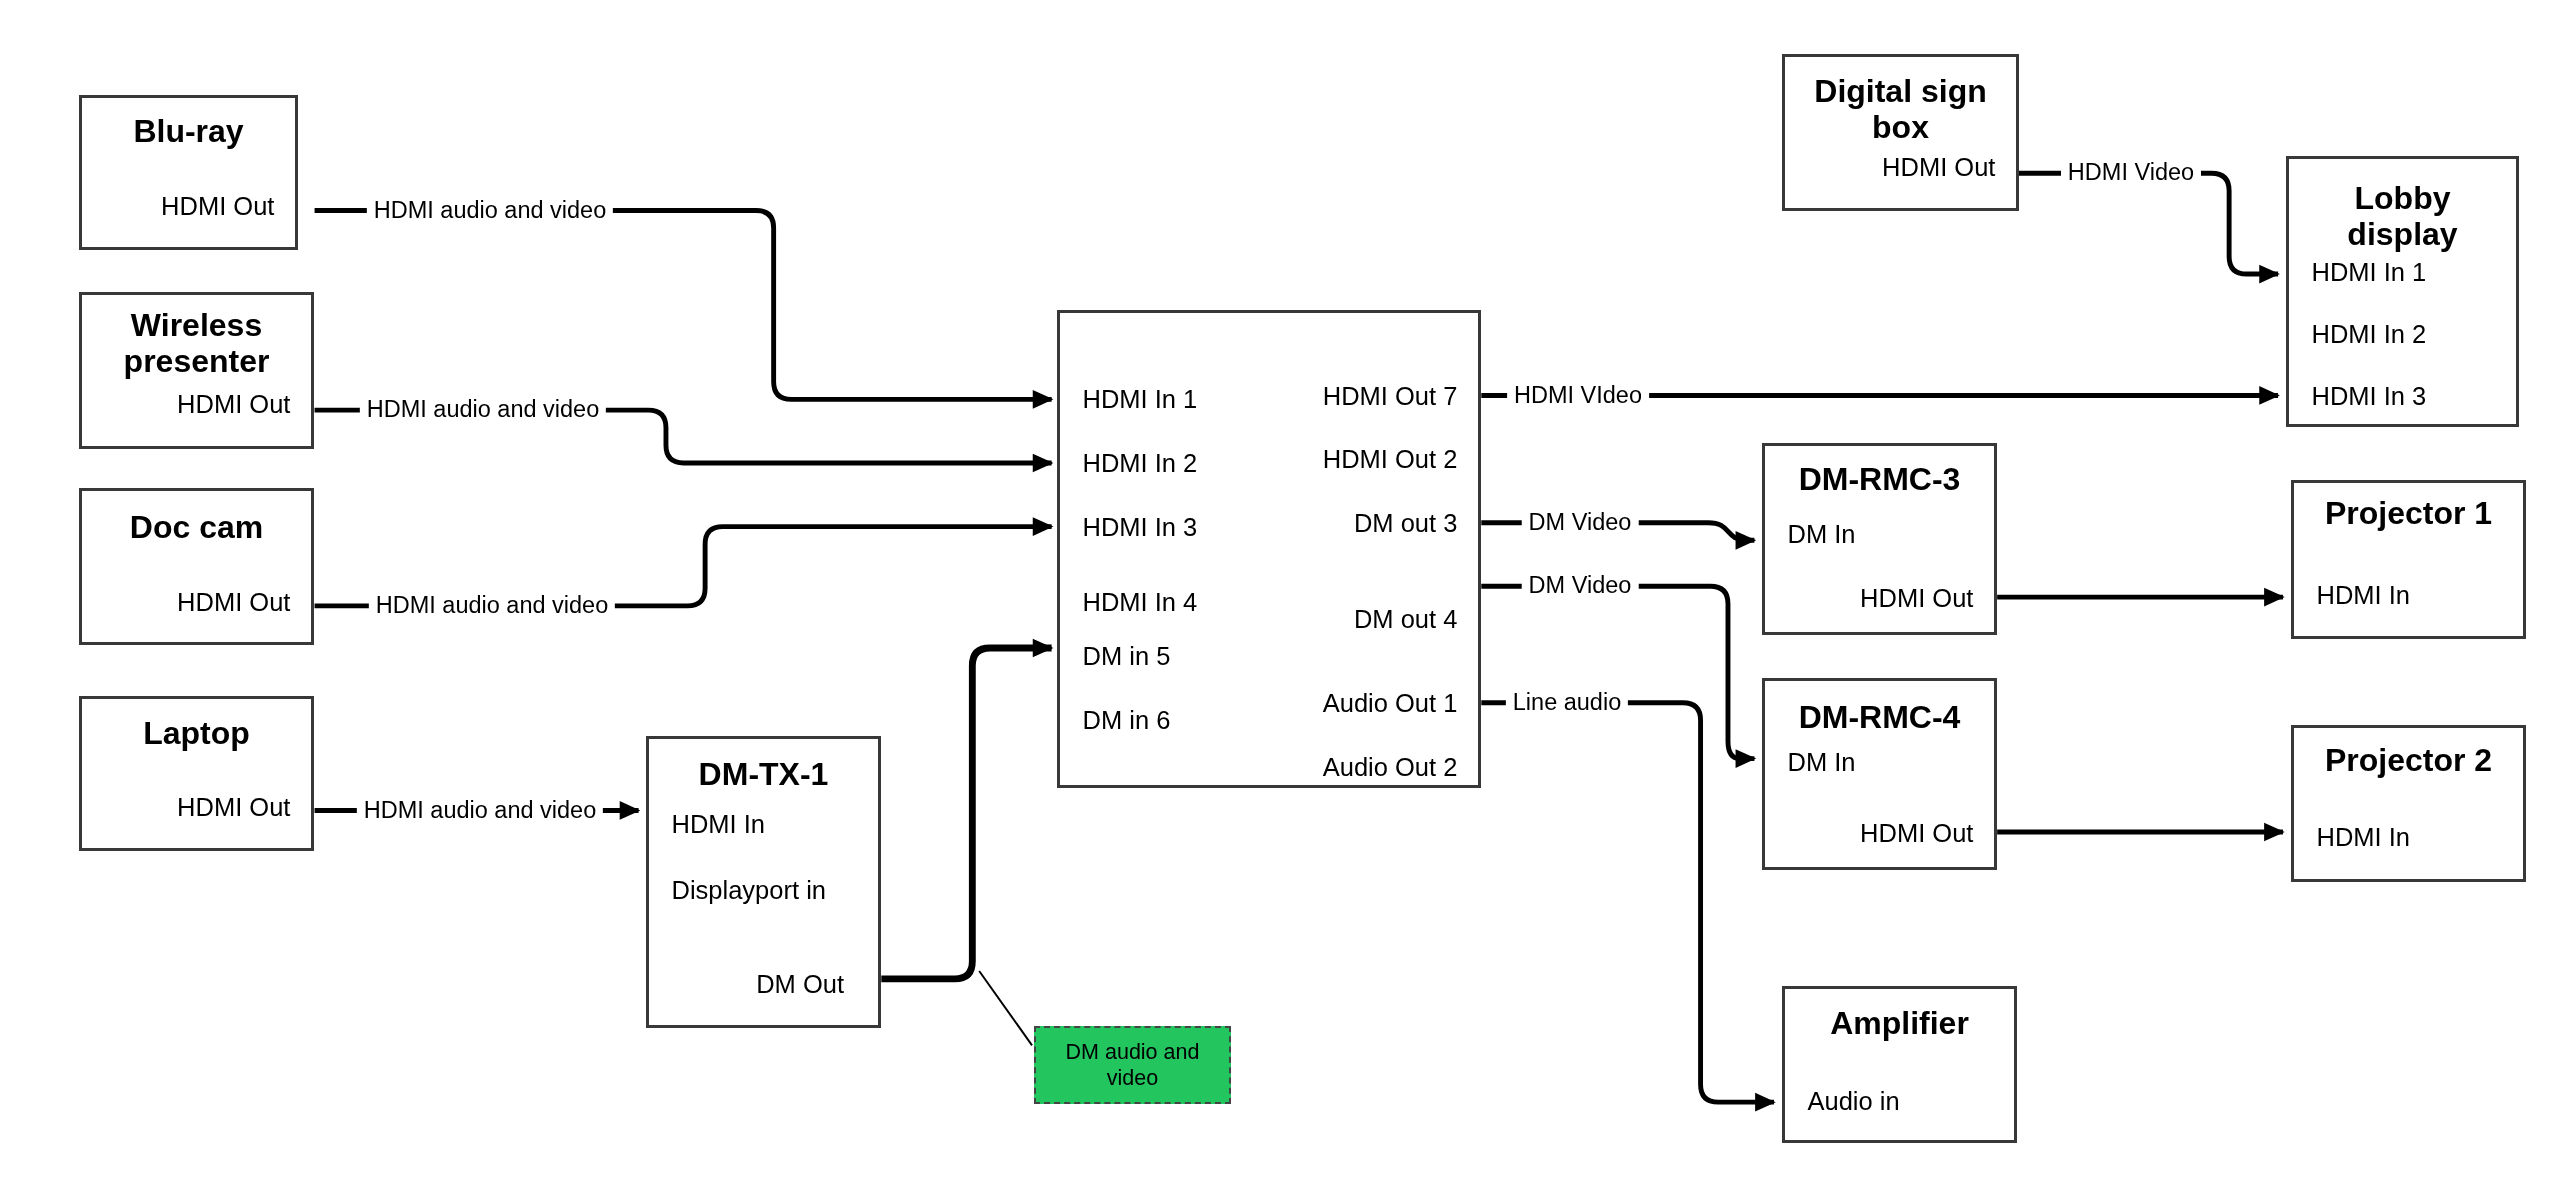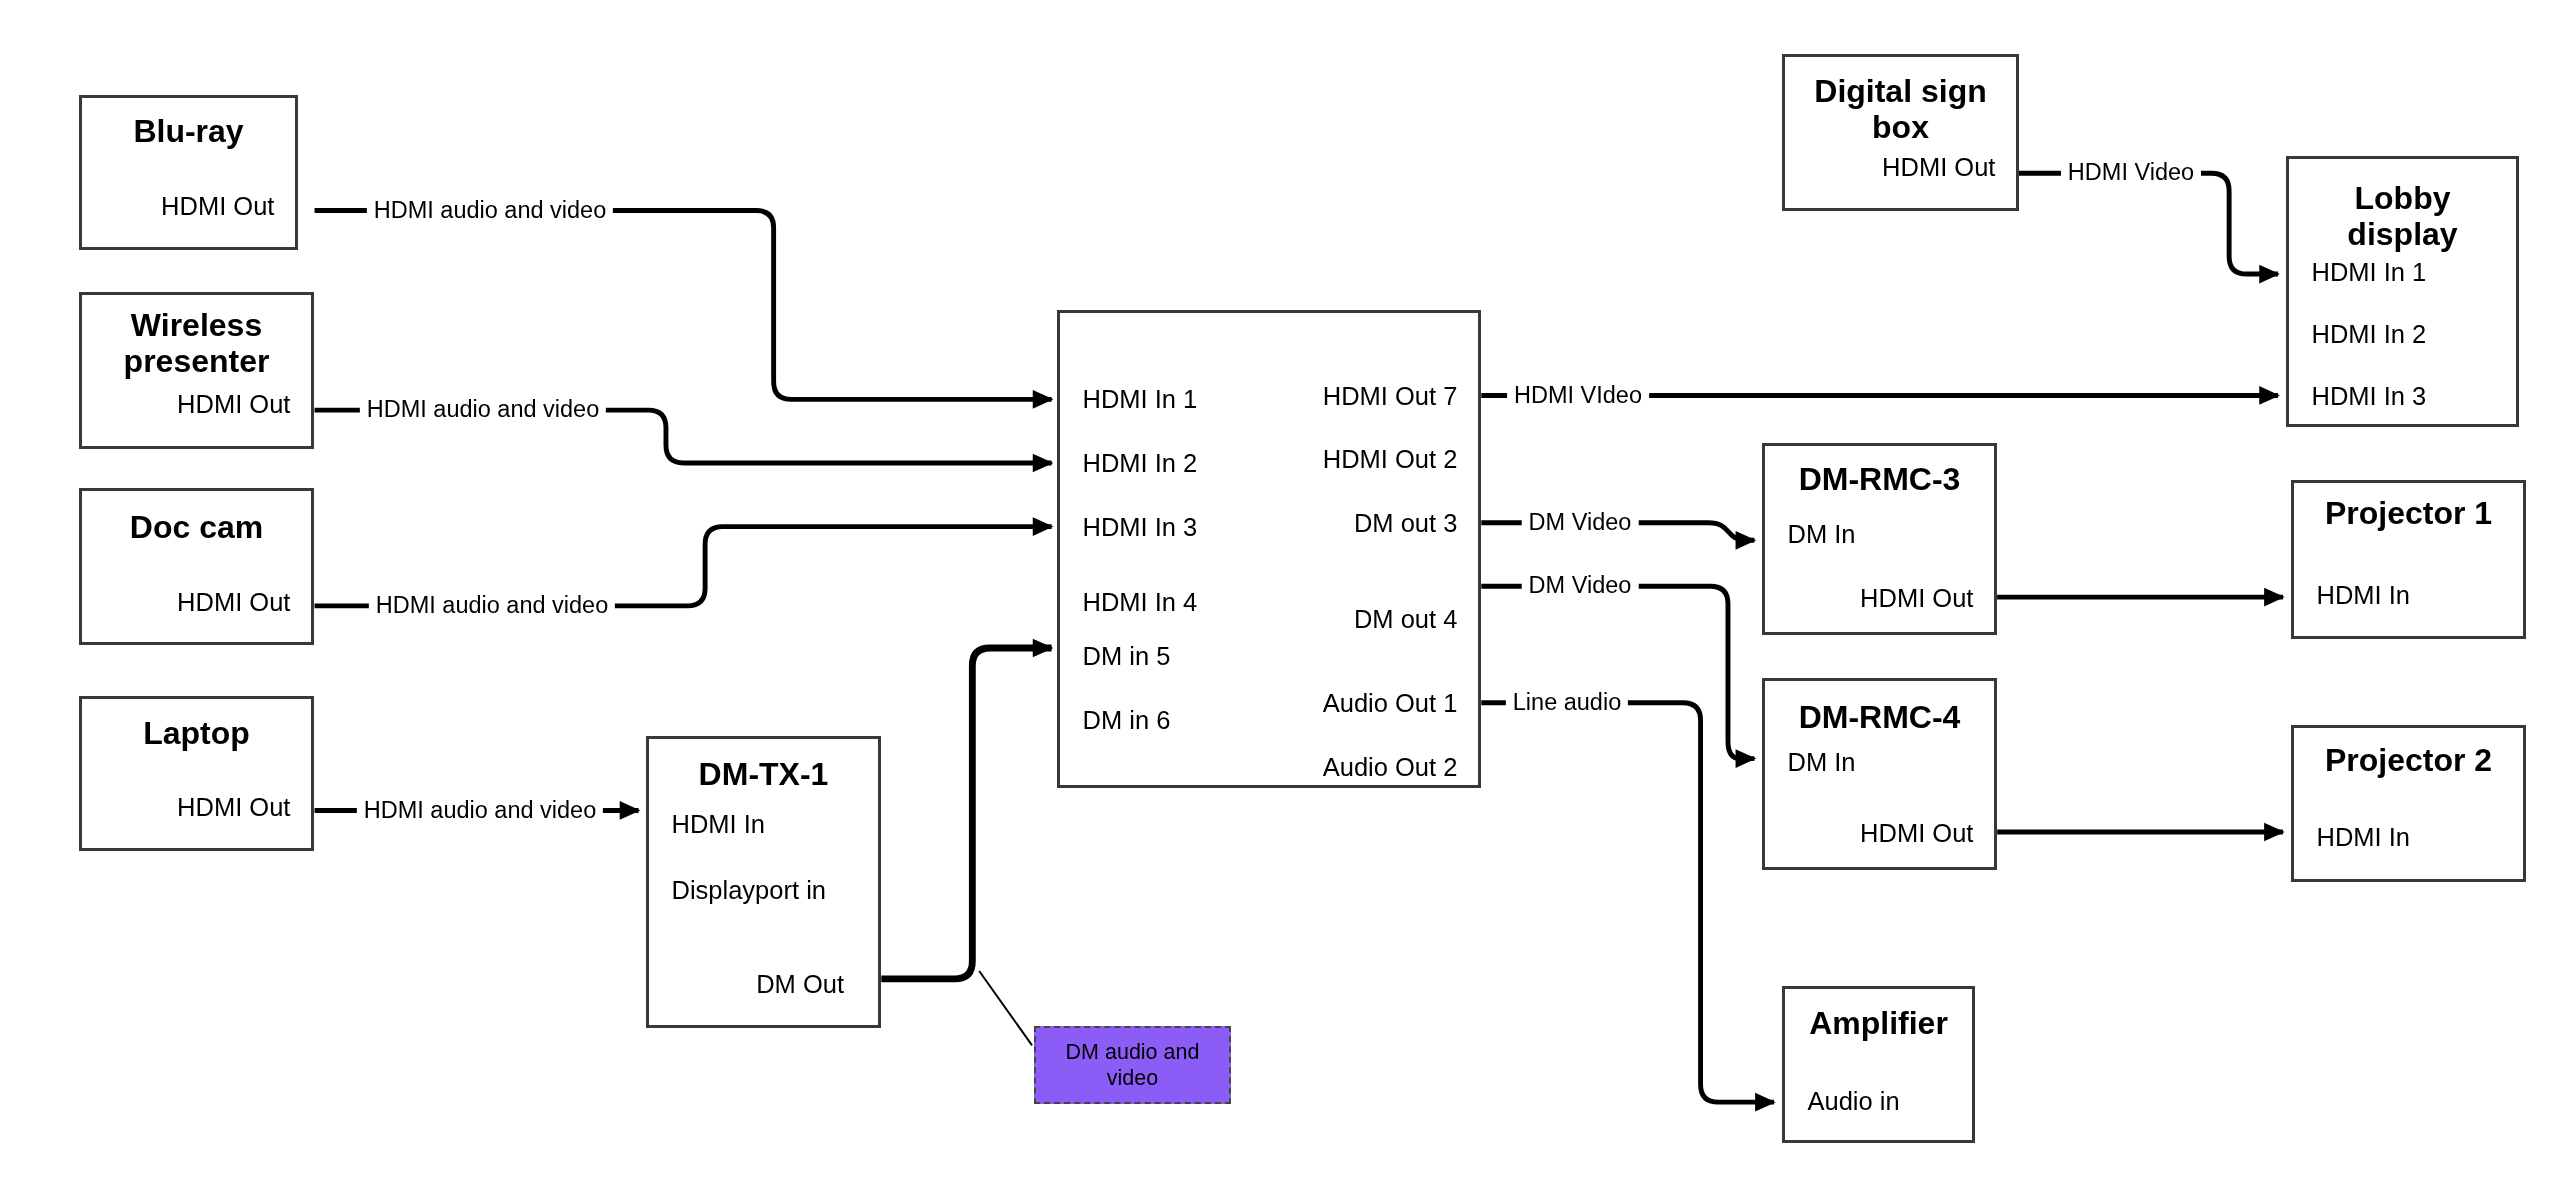--- a/index.html
+++ b/index.html
@@ -24,21 +24,21 @@
   .port.pl { left:22.5px; }
   .port.pr { right:20.6px; text-align:right; }
   .wlabel {
     position:absolute; transform:translate(-50%,-50%);
     background:#ffffff; padding:0 6.9px; font-size:23.5px; line-height:27.4px;
     white-space:nowrap;
   }
   .callout-box {
     position:absolute; box-sizing:border-box; border:2px dashed #444;
     display:flex; align-items:center; justify-content:center;
-    text-align:center; font-size:21.5px; line-height:26.4px; background:#8b5cf6;
+    text-align:center; font-size:21.5px; line-height:26.4px; background:#22c55e;
   }
   .callout-box .inner { width:157px; }
 </style>
 </head>
 <body>
 
 <div id="canvas">
 
   <svg id="wires" width="2576" height="1201" viewBox="0 0 2631 1227">
     <defs>
@@ -132,21 +132,21 @@
   <div class="node" style="left:2291px; top:480px; width:235px; height:159px;">
     <div class="title" style="top:12px;">Projector 1</div>
     <div class="port pl" style="top:98px;">HDMI In</div>
   </div>
 
   <div class="node" style="left:2291px; top:725px; width:235px; height:157px;">
     <div class="title" style="top:13.7px;">Projector 2</div>
     <div class="port pl" style="top:95px;">HDMI In</div>
   </div>
 
-  <div class="node" style="left:1782px; top:986px; width:193px; height:157px;">
+  <div class="node" style="left:1782px; top:986px; width:235px; height:157px;">
     <div class="title" style="top:15.7px;">Amplifier</div>
     <div class="port pl" style="top:98px;">Audio in</div>
   </div>
 
   <div class="wlabel" style="left:490px;  top:211px;">HDMI audio and video</div>
   <div class="wlabel" style="left:483px;  top:410px;">HDMI audio and video</div>
   <div class="wlabel" style="left:492px;  top:606px;">HDMI audio and video</div>
   <div class="wlabel" style="left:480px;  top:811px;">HDMI audio and video</div>
   <div class="wlabel" style="left:1578px; top:396px;">HDMI VIdeo</div>
   <div class="wlabel" style="left:1580px; top:523px;">DM Video</div>

